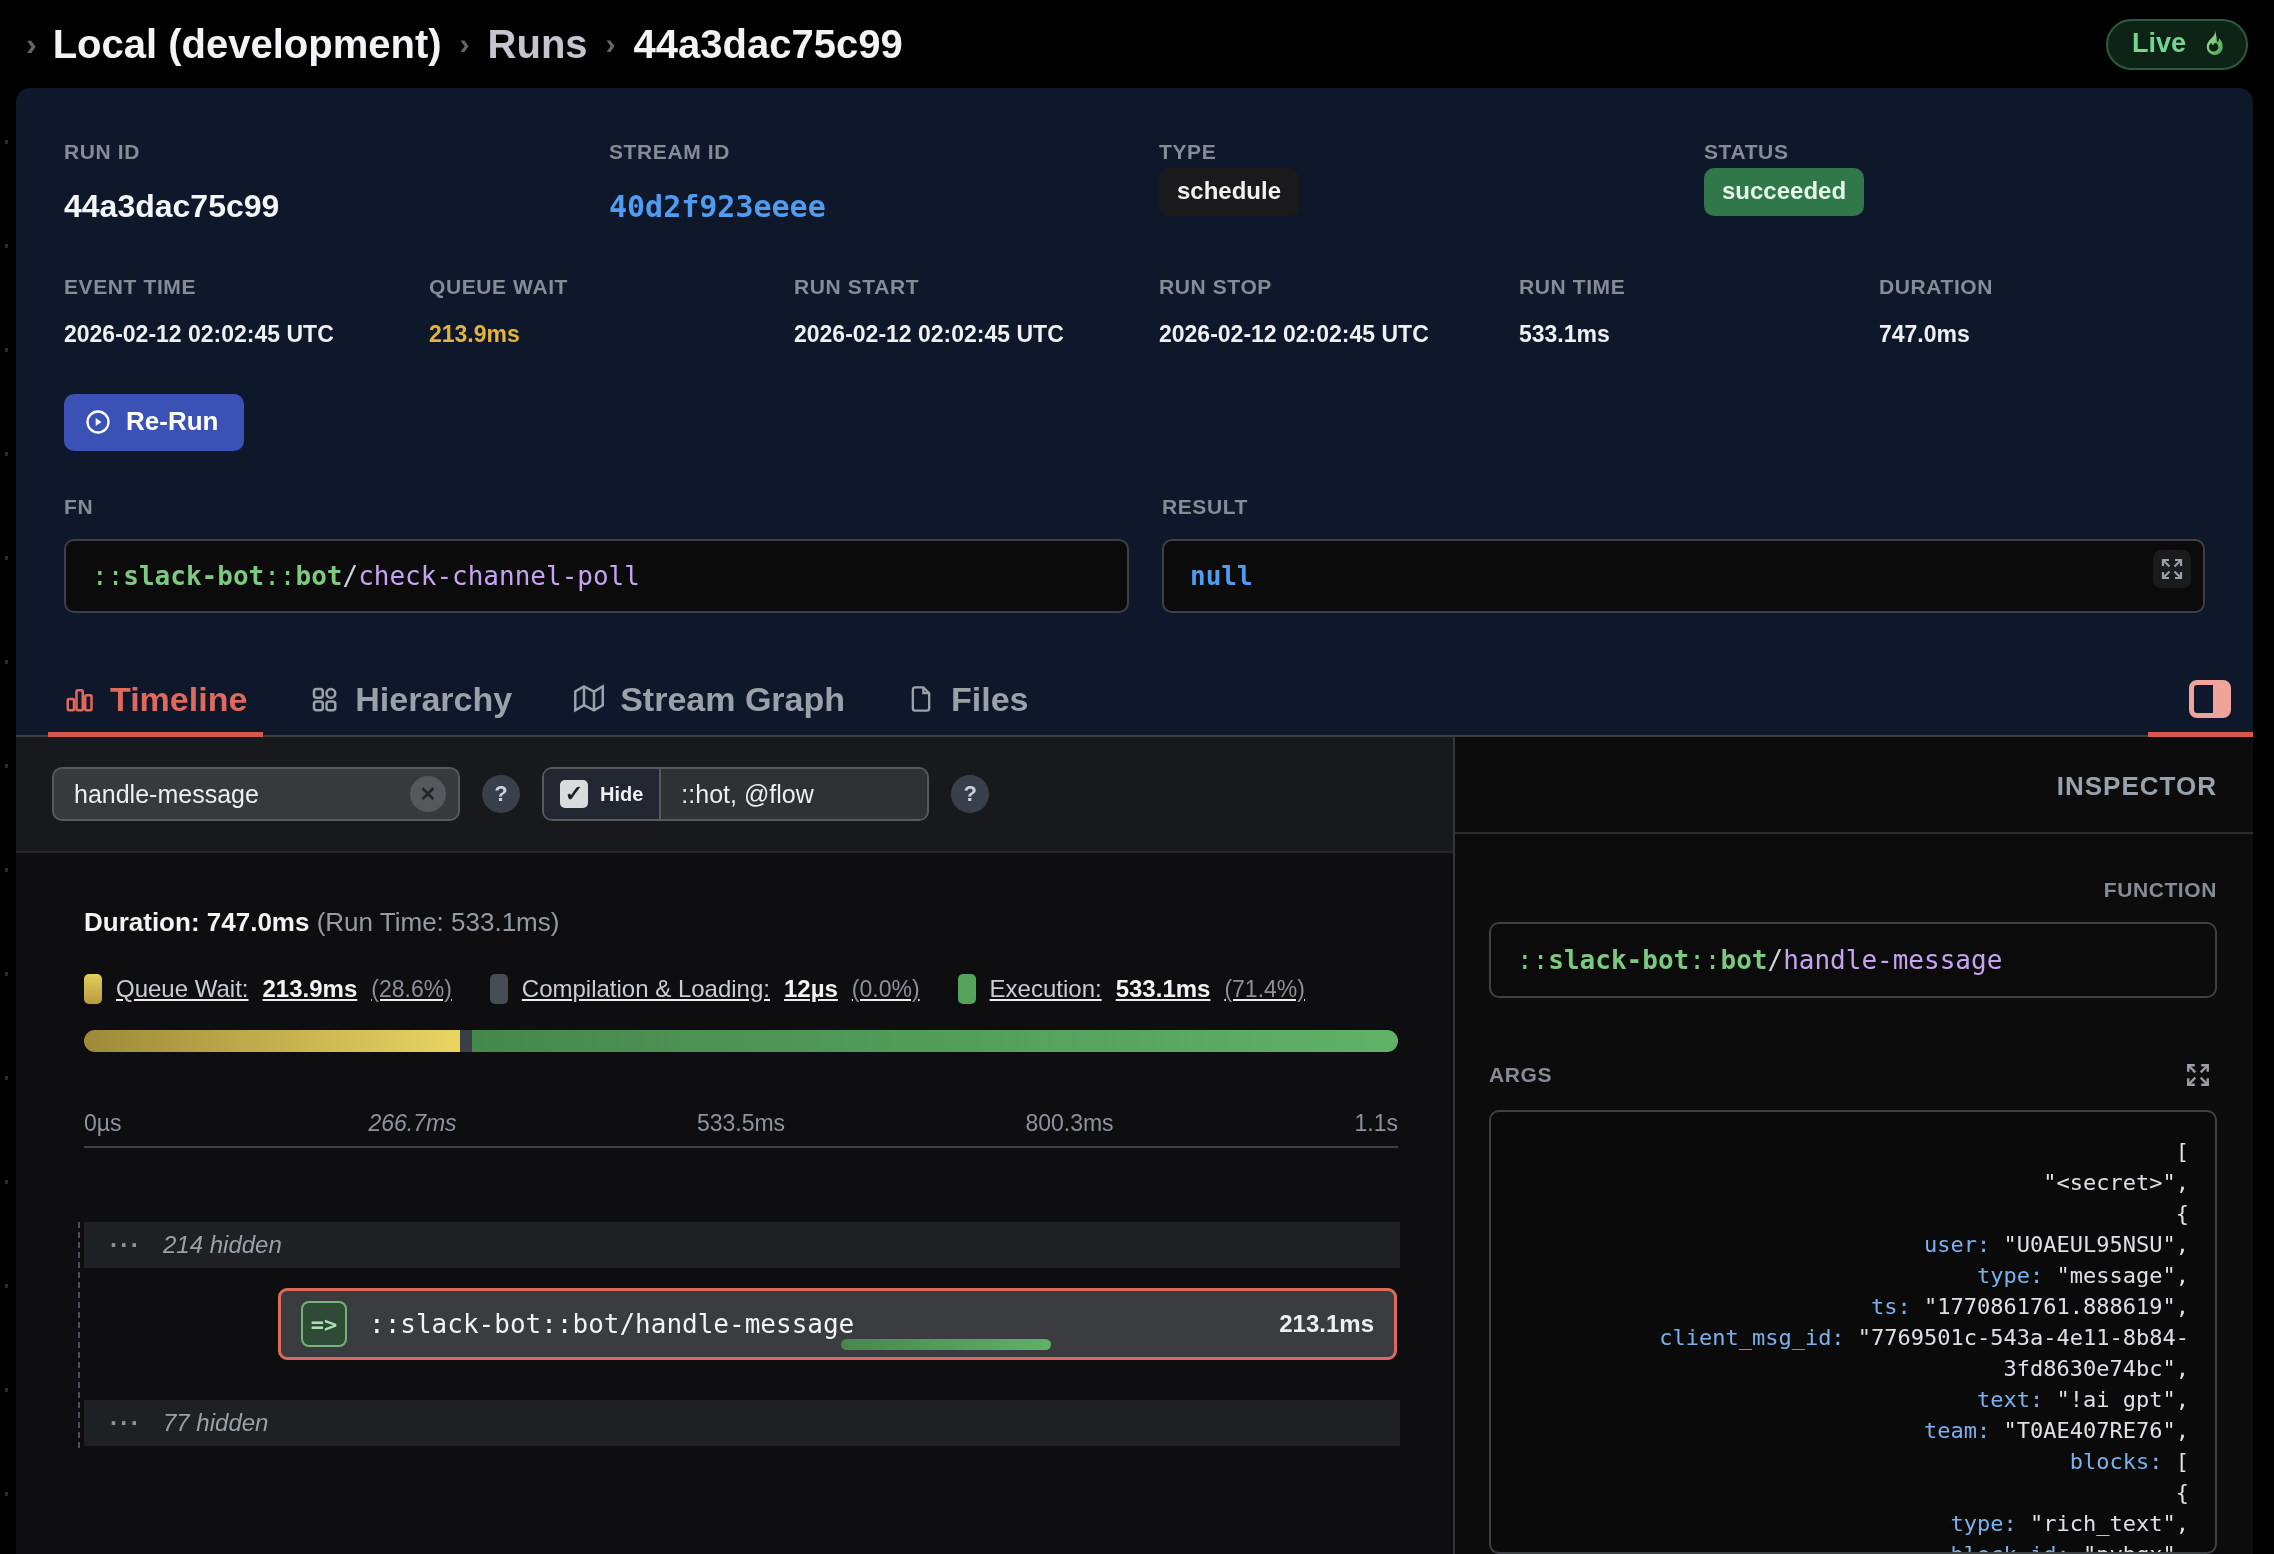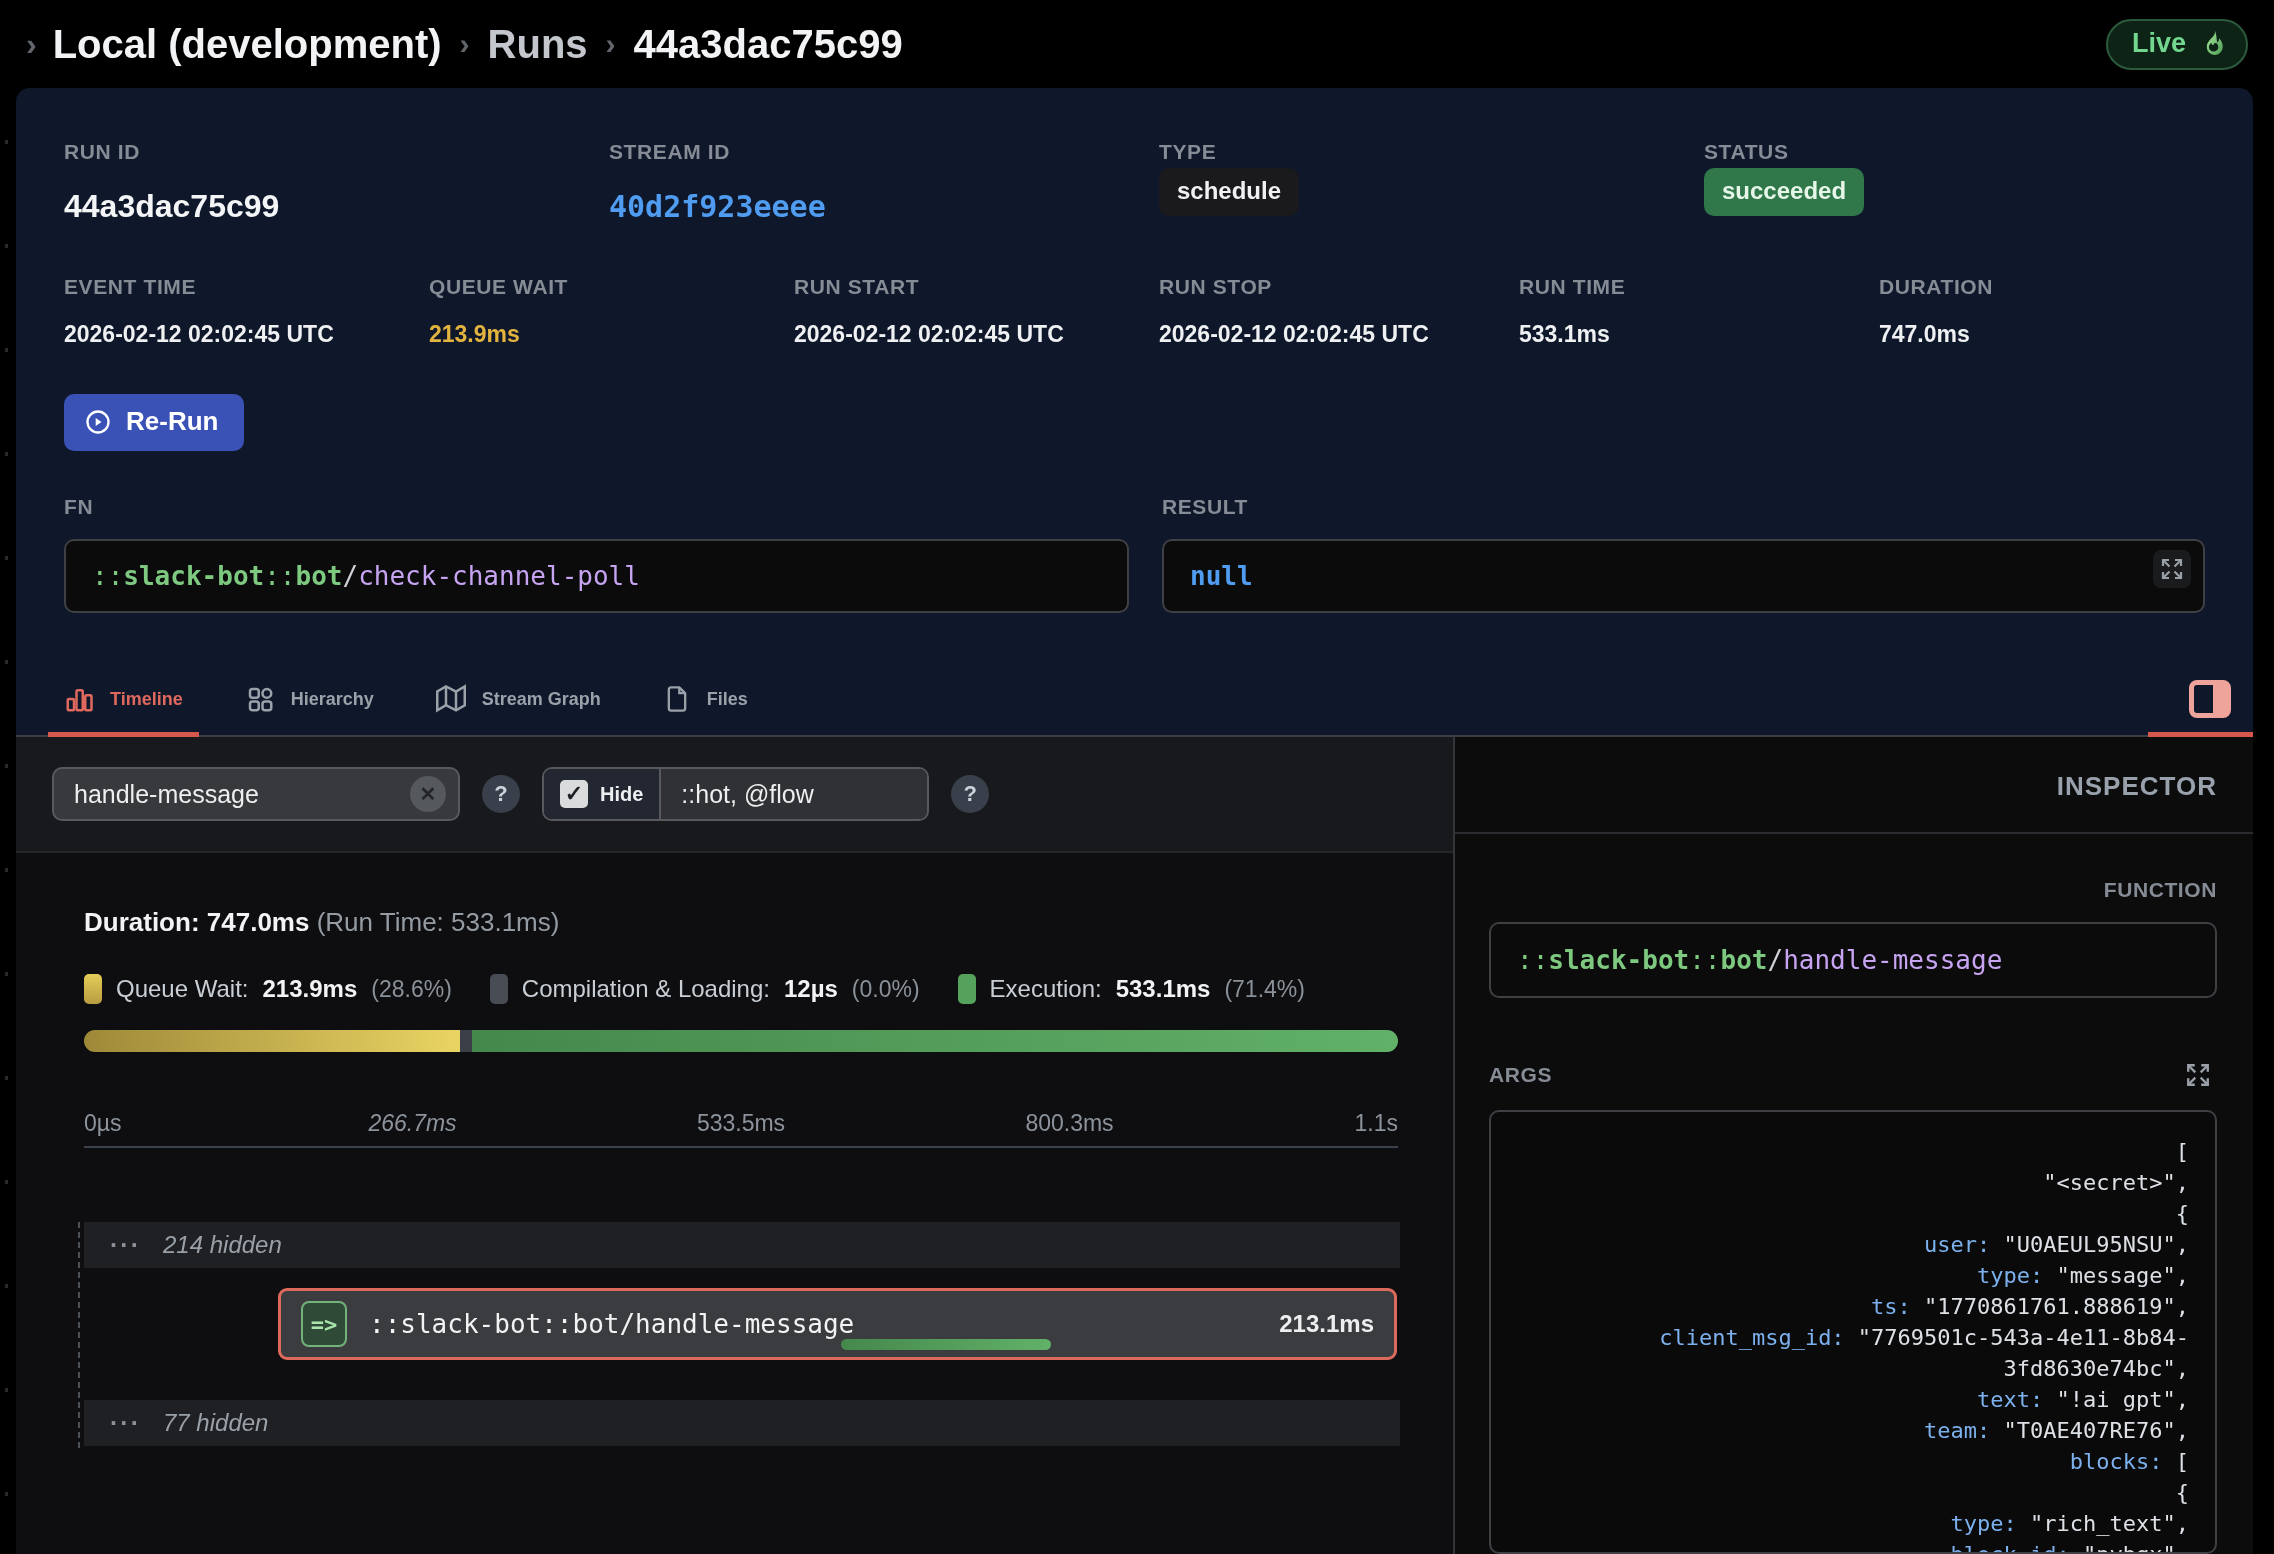--- a/index.html
+++ b/index.html
@@ -69,21 +69,21 @@
     background:#1a1b1d; border:none; border-radius:8px; cursor:pointer;
     display:flex; align-items:center; justify-content:center; color:#9aa0a8;
   }
 
   
   .tabbar {
     margin-top:50px; height:74px; display:flex; align-items:center;
     padding-left:48px; border-bottom:2px solid #3a3d42; position:relative; flex:none;
   }
   .tab { display:flex; align-items:center; gap:16px; margin-right:62px; cursor:pointer;
-         font-size:18px; font-weight:700; color:#9aa1a9; position:relative; height:100%; }
+         font-size:34px; font-weight:700; color:#9aa1a9; position:relative; height:100%; }
   .tab.active { color:#df695d; }
   .tab.active::after { content:""; position:absolute; left:-16px; right:-16px; bottom:-2px; height:5px; background:#d6574b; }
   .panel-toggle { margin-left:auto; margin-right:22px; background:none; border:none; cursor:pointer; position:relative; height:100%; display:flex; align-items:center; }
   .panel-glyph { width:42px; height:38px; border:5px solid #efa49b; border-radius:8px; position:relative; display:block; }
   .panel-glyph i { position:absolute; top:0; right:0; bottom:0; width:13px; background:#efa49b; display:block; }
   .panel-toggle::after { content:""; position:absolute; right:-22px; width:105px; bottom:-2px; height:5px; background:#d6574b; }
 
   
   .content { flex:1; display:flex; min-height:0; }
   .left-pane { width:1437px; display:flex; flex-direction:column; background:#0e0e10; }
@@ -103,21 +103,21 @@
   .hide-left { background:#232731; display:flex; align-items:center; gap:12px; padding:0 16px; border-right:2px solid #58595c; }
   .checkbox { width:28px; height:28px; border-radius:5px; background:#dadbdd; color:#1d1f24;
               font-size:22px; font-weight:700; display:flex; align-items:center; justify-content:center; cursor:pointer; }
   .hide-lbl { font-size:20px; font-weight:700; color:#eceef0; }
   .hide-input { width:266px; background:#2f3134; display:flex; align-items:center; padding:0 20px; font-size:25px; color:#eceef0; }
 
   
   .tl { padding:54px 55px 0 68px; flex:1; position:relative; }
   .dur-line { font-size:26px; color:#959ba3; }
   .dur-line b { color:#f2f3f5; font-weight:700; }
-  .legend { display:flex; gap:38px; margin-top:36px; align-items:center; }
+  .legend { display:flex; gap:38px; margin-top:36px; align-items:center;text-decoration:underline; }
   .leg-item { display:flex; align-items:center; gap:14px; font-size:24px; color:#c9ced5; }
   .swatch { width:18px; height:30px; border-radius:5px; }
   .leg-item b { color:#f2f3f5; }
   .leg-pct { color:#8b9199; font-size:23px; }
   .stackbar { margin-top:26px; height:22px; border-radius:11px; overflow:hidden; display:flex; width:1314px; }
   .axis { margin-top:58px; position:relative; width:1314px; height:30px; font-size:23px; color:#8d939c; }
   .axis span { position:absolute; top:0; }
   .axis-line { width:1314px; height:2px; background:#3b414c; margin-top:6px; }
 
   .rows { margin-top:74px; width:1316px; position:relative; }

